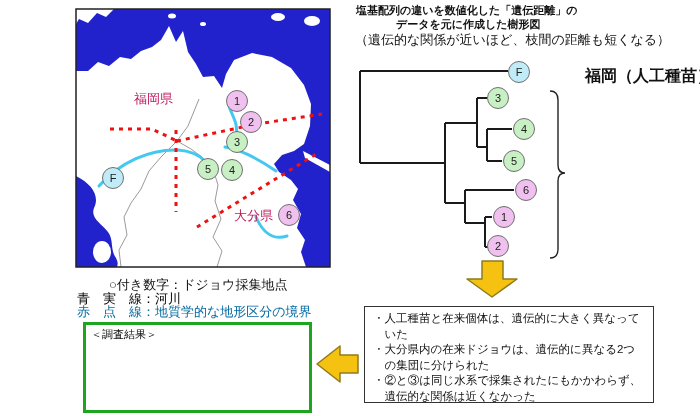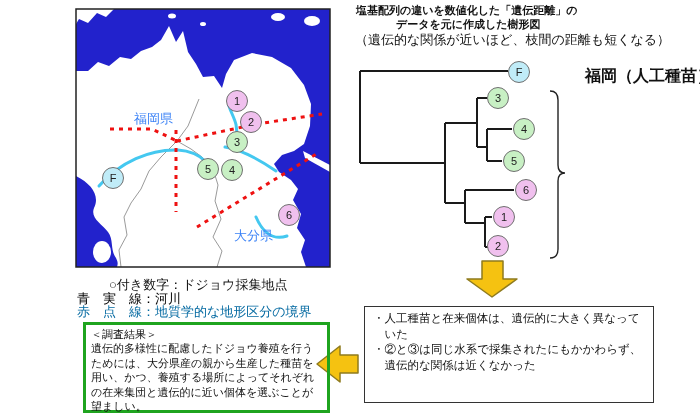--- a/index.html
+++ b/index.html
@@ -7,33 +7,33 @@
     --arrow:#f5c211; --arrow-stroke:#8f7b1e; --result-border:#1fa41f;
     --c-fukuoka:#c0ecf8; --c-west:#c8f0c4; --c-east:#f0c0ee;
   }
   html,body{margin:0;padding:0;background:#fff;}
   .canvas{position:relative;width:700px;height:416px;background:#ffffff;
     font-family:"Liberation Sans", sans-serif;overflow:hidden;color:#111;}
   .abs{position:absolute;white-space:nowrap;}
   svg.layer{position:absolute;left:0;top:0;}
   .title-bold{font-size:11px;font-weight:bold;letter-spacing:0px;}
   .title-note{font-size:13px;}
-  .map-label{font-size:13px;color:#3b82f6;margin-top:20px;}
+  .map-label{font-size:13px;color:#be185d;}
   .legend-line{font-size:13px;}
   .legend-blue{color:#000000;}
   .legend-red{color:#0369a1;}
   .tree-label{font-size:16px;font-weight:bold;margin-left:48px;}
   .circle{position:absolute;width:22px;height:22px;border-radius:50%;
     border:1px solid #707070;display:flex;align-items:center;justify-content:center;
     font-size:11px;color:#222;box-sizing:border-box;background:#fff;}
   .results-box{position:absolute;left:364px;top:306px;width:290px;height:97px;
     border:1px solid #333;box-sizing:border-box;padding:4px 8px;
     font-size:11.5px;line-height:15.5px;}
   .results-item{text-indent:-11.5px;padding-left:11.5px;white-space:normal;}
-  .conclusion-box{position:absolute;left:83px;top:322px;width:247px;height:91px;
+  .conclusion-box{position:absolute;left:83px;top:322px;width:229px;height:91px;
     border:3px solid var(--result-border);box-sizing:border-box;padding:2px 5px;
     font-size:11px;line-height:14.4px;white-space:normal;}
 </style>
 </head>
 <body>
 
 <div class="canvas">
 
   <svg class="layer" width="700" height="416" viewBox="0 0 700 416">
     <defs>
@@ -108,26 +108,26 @@
   <div class="abs map-label" style="left:234px;top:207px;">大分県</div>
 
   <div class="abs legend-line" style="left:77px;top:276px;margin-left:32px;">○付き数字：ドジョウ採集地点</div>
   <div class="abs legend-line legend-blue" style="left:77px;top:290px;">青　実　線：河川</div>
   <div class="abs legend-line legend-red" style="left:77px;top:303px;">赤　点　線：地質学的な地形区分の境界</div>
 
   <div class="abs tree-label" style="left:537px;top:66px;">福岡（人工種苗）</div>
 
   <div class="results-box">
     <div class="results-item">・人工種苗と在来個体は、遺伝的に大きく異なっていた</div>
+    <div class="results-item">・大分県内の在来ドジョウは、遺伝的に異なる2つの集団に分けられた</div>
     <div class="results-item">・②と③は同じ水系で採集されたにもかかわらず、遺伝的な関係は近くなかった</div>
   </div>
 
   <div class="conclusion-box">
     <div>＜調査結果＞</div>
-    <div>遺伝的多様性に配慮したドジョウ養殖を行うためには、大分県産の親から生産した種苗を用い、かつ、養殖する場所によってそれぞれの在来集団と遺伝的に近い個体を選ぶことが望ましい。</div>
   </div>
 
   <div id="circles-layer" class="abs" style="left:0;top:0;width:700px;height:416px;">
       <div class="circle" style="left: 226px; top: 90px; background: rgb(240, 192, 238);">1</div>
       <div class="circle" style="left: 240px; top: 111px; background: rgb(240, 192, 238);">2</div>
       <div class="circle" style="left: 226px; top: 131px; background: rgb(200, 240, 196);">3</div>
       <div class="circle" style="left: 221px; top: 159px; background: rgb(200, 240, 196);">4</div>
       <div class="circle" style="left: 197px; top: 158px; background: rgb(200, 240, 196);">5</div>
       <div class="circle" style="left: 278px; top: 204px; background: rgb(240, 192, 238);">6</div>
       <div class="circle" style="left: 102px; top: 167px; background: rgb(192, 236, 248);">F</div>

